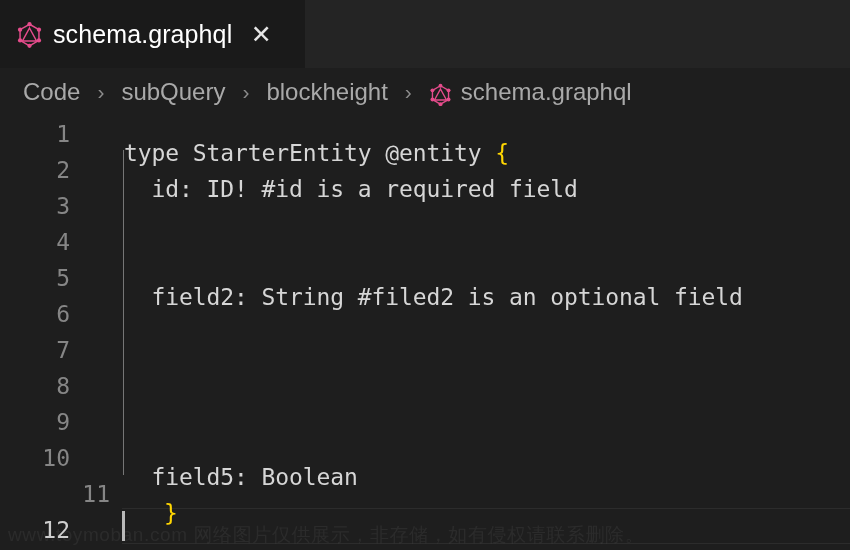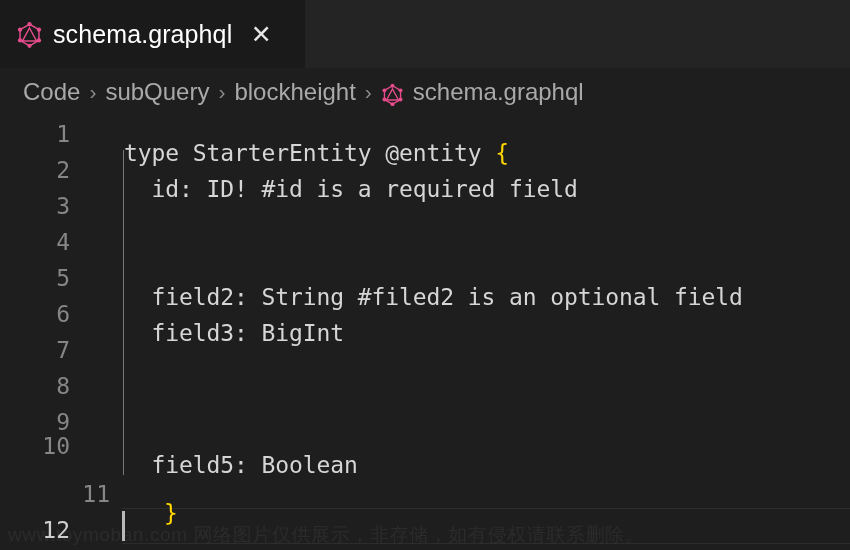--- a/index.html
+++ b/index.html
@@ -75,21 +75,21 @@
     position: absolute;
     left: 0;
     top: 68px;
     width: 850px;
     height: 48px;
     display: flex;
     align-items: center;
     padding-left: 23px;
     box-sizing: border-box;
     background: #1e1e1e;
-    gap: 0;
+    gap: 8px;
   }
   .crumb {
     font-size: 24px;
     color: #a9a9a9;
     white-space: nowrap;
     cursor: pointer;
   }
   .crumb-sep {
     color: #8d8d8d;
     font-size: 21px;
@@ -265,34 +265,33 @@
         <div class="code-row" style="top: 108px;">
           <div class="ln">4</div>
           <div class="code"><span></span><span class="brace"></span></div>
         </div>
         <div class="code-row" style="top: 144px;">
           <div class="ln">5</div>
           <div class="code"><span>  field2: String #filed2 is an optional field</span><span class="brace"></span></div>
         </div>
         <div class="code-row" style="top: 180px;">
           <div class="ln">6</div>
-          <div class="code"><span>  field3: BigInt</span><span class="brace"></span></div>
         </div>
         <div class="code-row" style="top: 216px;">
           <div class="ln">7</div>
           <div class="code"><span></span><span class="brace"></span></div>
         </div>
         <div class="code-row" style="top: 252px;">
           <div class="ln">8</div>
         </div>
         <div class="code-row" style="top: 288px;">
           <div class="ln">9</div>
           <div class="code"><span></span><span class="brace"></span></div>
         </div>
-        <div class="code-row" style="top: 312px;">
+        <div class="code-row" style="top: 324px;">
           <div class="ln">10</div>
           <div class="code"><span>  field5: Boolean</span><span class="brace"></span></div>
         </div>
         <div class="code-row" style="top: 360px; padding-left: 40px;">
           <div class="ln">11</div>
           <div class="code"><span></span><span class="brace">}</span></div>
         </div>
         <div class="code-row active" style="top: 396px;">
           <div class="ln">12</div>
           <div class="code"><span></span><span class="brace"></span></div>

